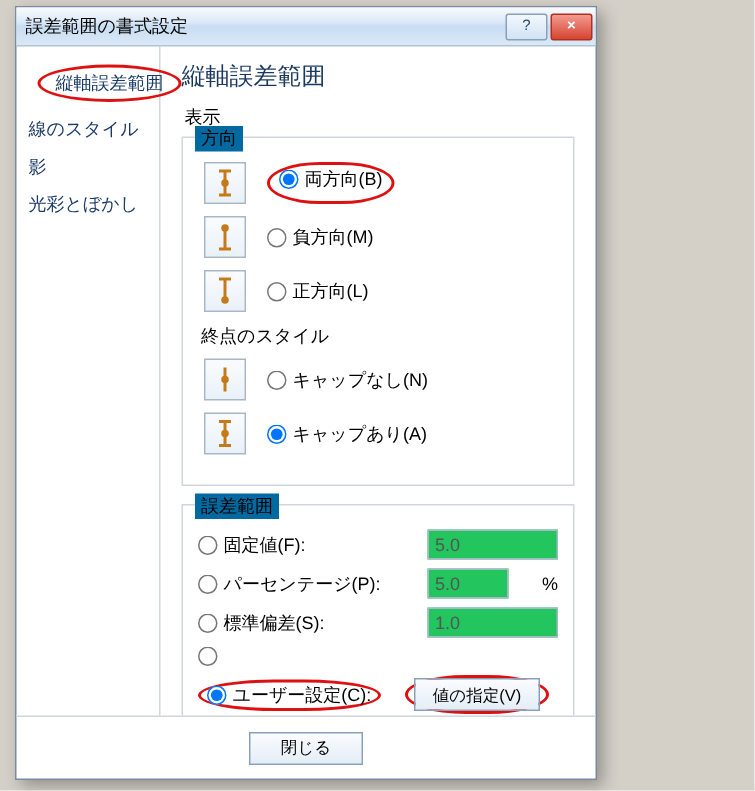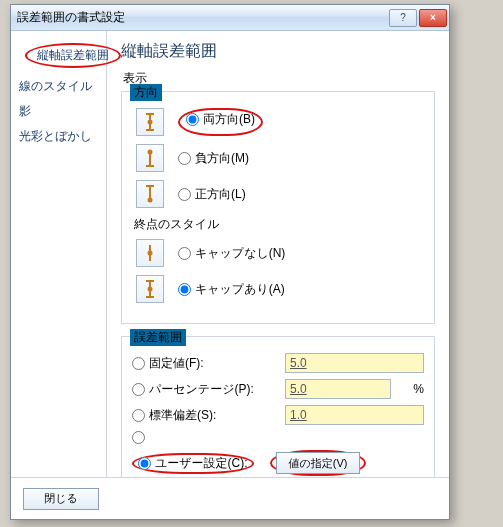--- a/index.html
+++ b/index.html
@@ -8,21 +8,21 @@
     background: #d4d0c8;
     font-family: "MS UI Gothic", sans-serif;
     font-size: 12px;
     width: 503px;
     height: 527px;
     position: relative;
   }
   .dialog {
     position: absolute;
     left: 10px; top: 4px;
-    width: 440px; height: 516px;
+    width: 388px; height: 516px;
     background: #fff;
     border: 1px solid #7a8aa0;
     box-shadow: 4px 4px 10px rgba(0,0,0,0.3);
   }
   .titlebar {
     height: 26px;
     background: linear-gradient(#f7fbff, #dbe8f6 40%, #c8ddf2 50%, #dbe8f6);
     border-bottom: 1px solid #b0c4d8;
     display: flex;
     align-items: center;
@@ -102,43 +102,42 @@
   }
   input[type=radio] { margin: 0; }
   .err-row {
     display: flex; align-items: center; gap: 16px;
     margin: 6px 0;
   }
   .err-row .lab { width: 120px; white-space: nowrap; }
   .txtbox {
     height: 20px;
     border: 1px solid #a8b6c6;
-    background: #fef9c3;
+    background: #22c55e;
     padding: 2px 4px;
     font-size: 12px;
     color: #555;
     flex: 1;
     min-width: 0;
-    text-decoration: underline;
   }
   .pct { margin-left: 6px; }
   .btn {
     height: 22px;
     padding: 0 12px;
     border: 1px solid #8aa0b8;
     background: linear-gradient(#fafcff,#e4edf6);
     font-size: 11px;
   }
   .footer {
     height: 42px;
     border-top: 1px solid #d0d6dc;
     display: flex;
-    justify-content: flex-start;
+    justify-content: center;
     align-items: center;
-    padding: 0 12px;
+    padding: 0 22px;
   }
   .footer .btn { width: 76px; }
   .ellipse-red {
     border: 2px solid #d11;
     border-radius: 50% / 60%;
     padding: 1px 6px;
     display: inline-block;
   }
   .ellipse-red.tight { padding: 0 4px; }
   .ellipse-red.wide { border-radius: 50% / 50%; padding: 2px 10px; }

